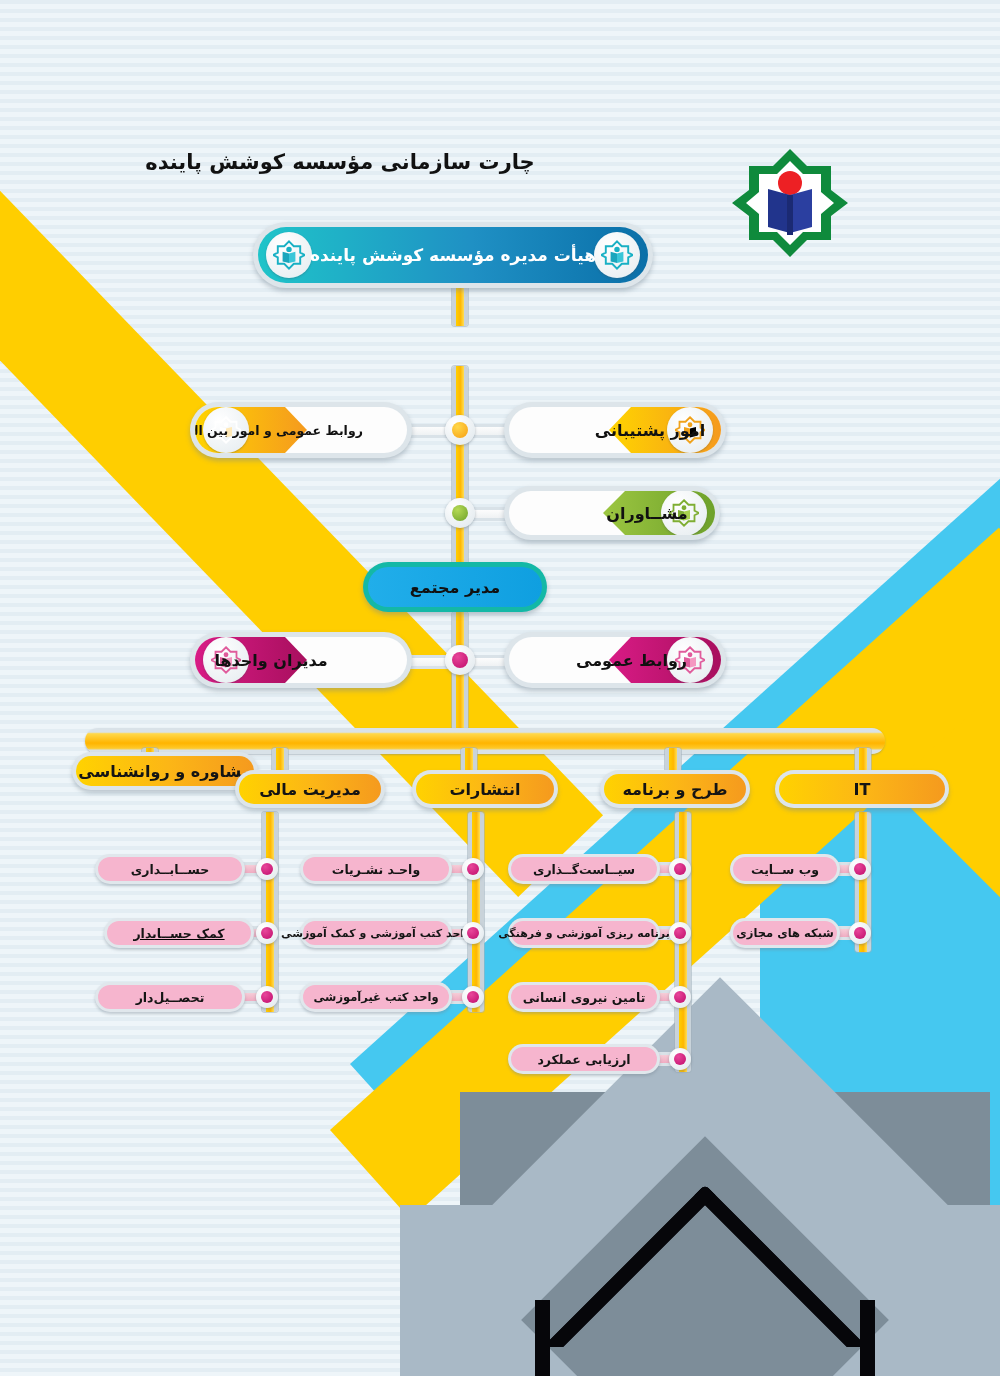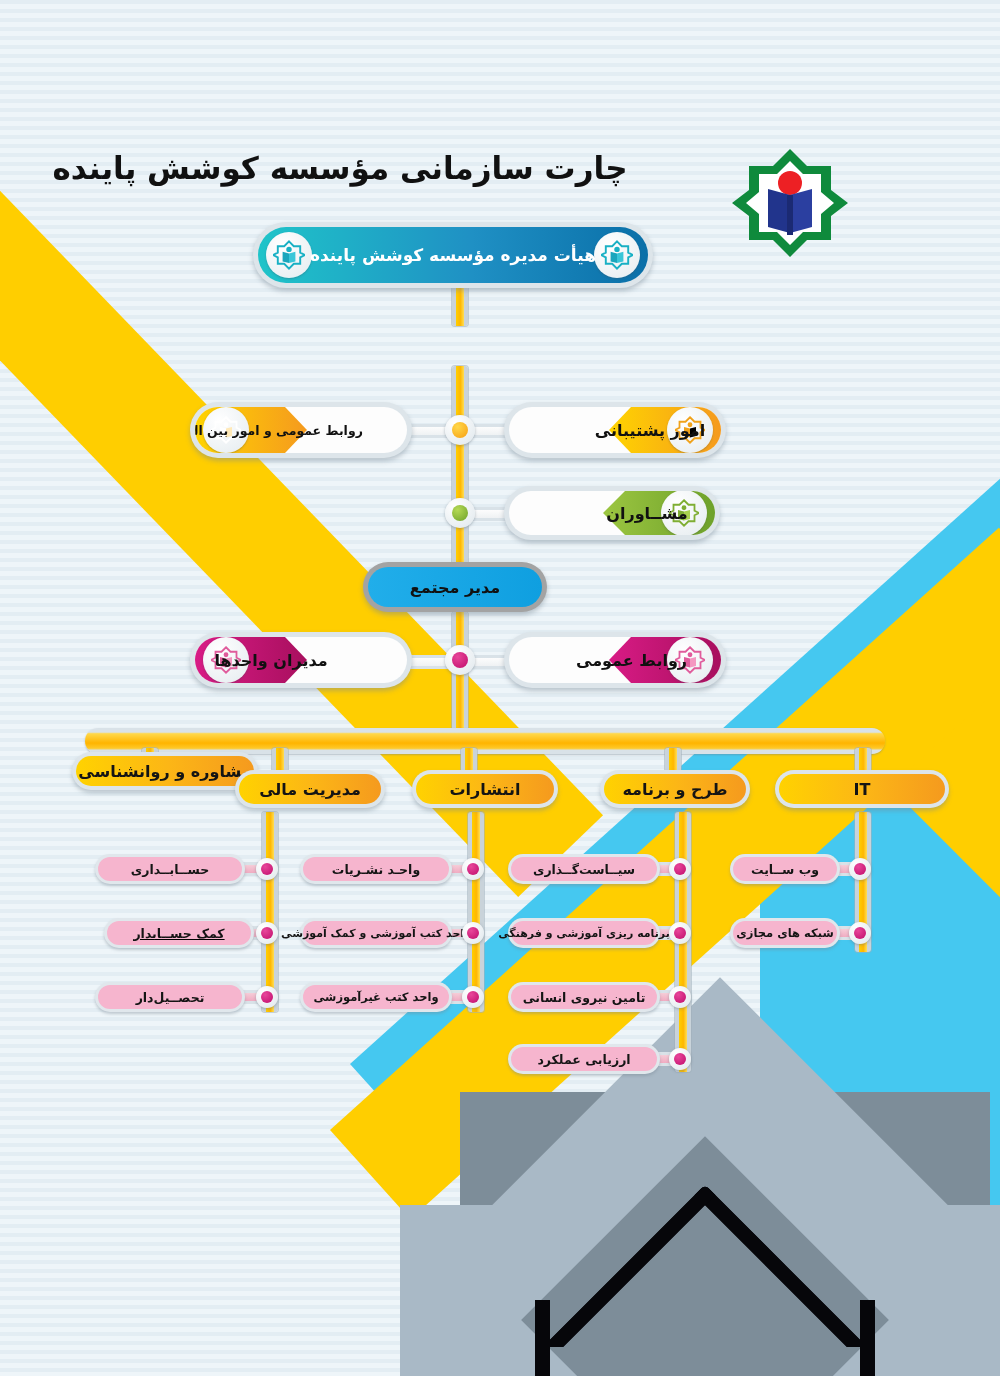--- a/index.html
+++ b/index.html
@@ -66,21 +66,21 @@
   .black-arc2{
     top:1300px;left:535px;width:340px;height:160px;
     border-left:15px solid #06060a;border-right:15px solid #06060a;
   }
 
   
   #chart{ position:absolute; inset:0; z-index:5; }
 
   .title{
     position:absolute; top:150px; left:0; width:680px; text-align:center;
-    font-size:31px; font-weight:bold; color:#111; letter-spacing:-.5px;
+    font-size:21px; font-weight:bold; color:#111; letter-spacing:-.5px;
     white-space:nowrap;
   }
 
   
   .logo{ position:absolute; top:143px; left:730px; width:120px; height:120px; }
 
   
   .v-rail{
     position:absolute; width:16px; border-radius:3px;
     background:linear-gradient(to right,#c9d3da 0%,#c9d3da 22%,#ffd200 22%,#ffb700 52%,#ffd94a 72%,#c9d3da 72%,#c9d3da 100%);
@@ -119,21 +119,21 @@
   
   .n-root .inner{
     background:linear-gradient(to left,#0a6fa8 0%,#1f90c4 45%,#1fc4c9 100%);
   }
   .n-root .label{ color:#fff; font-size:17px; }
 
   
   .n-ceo .inner{ background:linear-gradient(to left,#f59a1e 0%,#fbb417 45%,#ffd400 100%); }
 
   
-  .n-blue{ background:#a3a3a3; }
+  .n-blue{ background:#14b8a6; }
   .n-blue .inner{ background:linear-gradient(to left,#0f9fe0 0%,#21aeea 100%); }
 
   
   .side .inner{ background:#fdfdfd; }
   .cap{
     position:absolute; top:0; bottom:0; width:112px; z-index:1;
   }
   .cap.right{ right:0;
       clip-path:polygon(22px 0, 100% 0, 100% 100%, 22px 100%, 0 50%); }
   .cap.left{ left:0;

